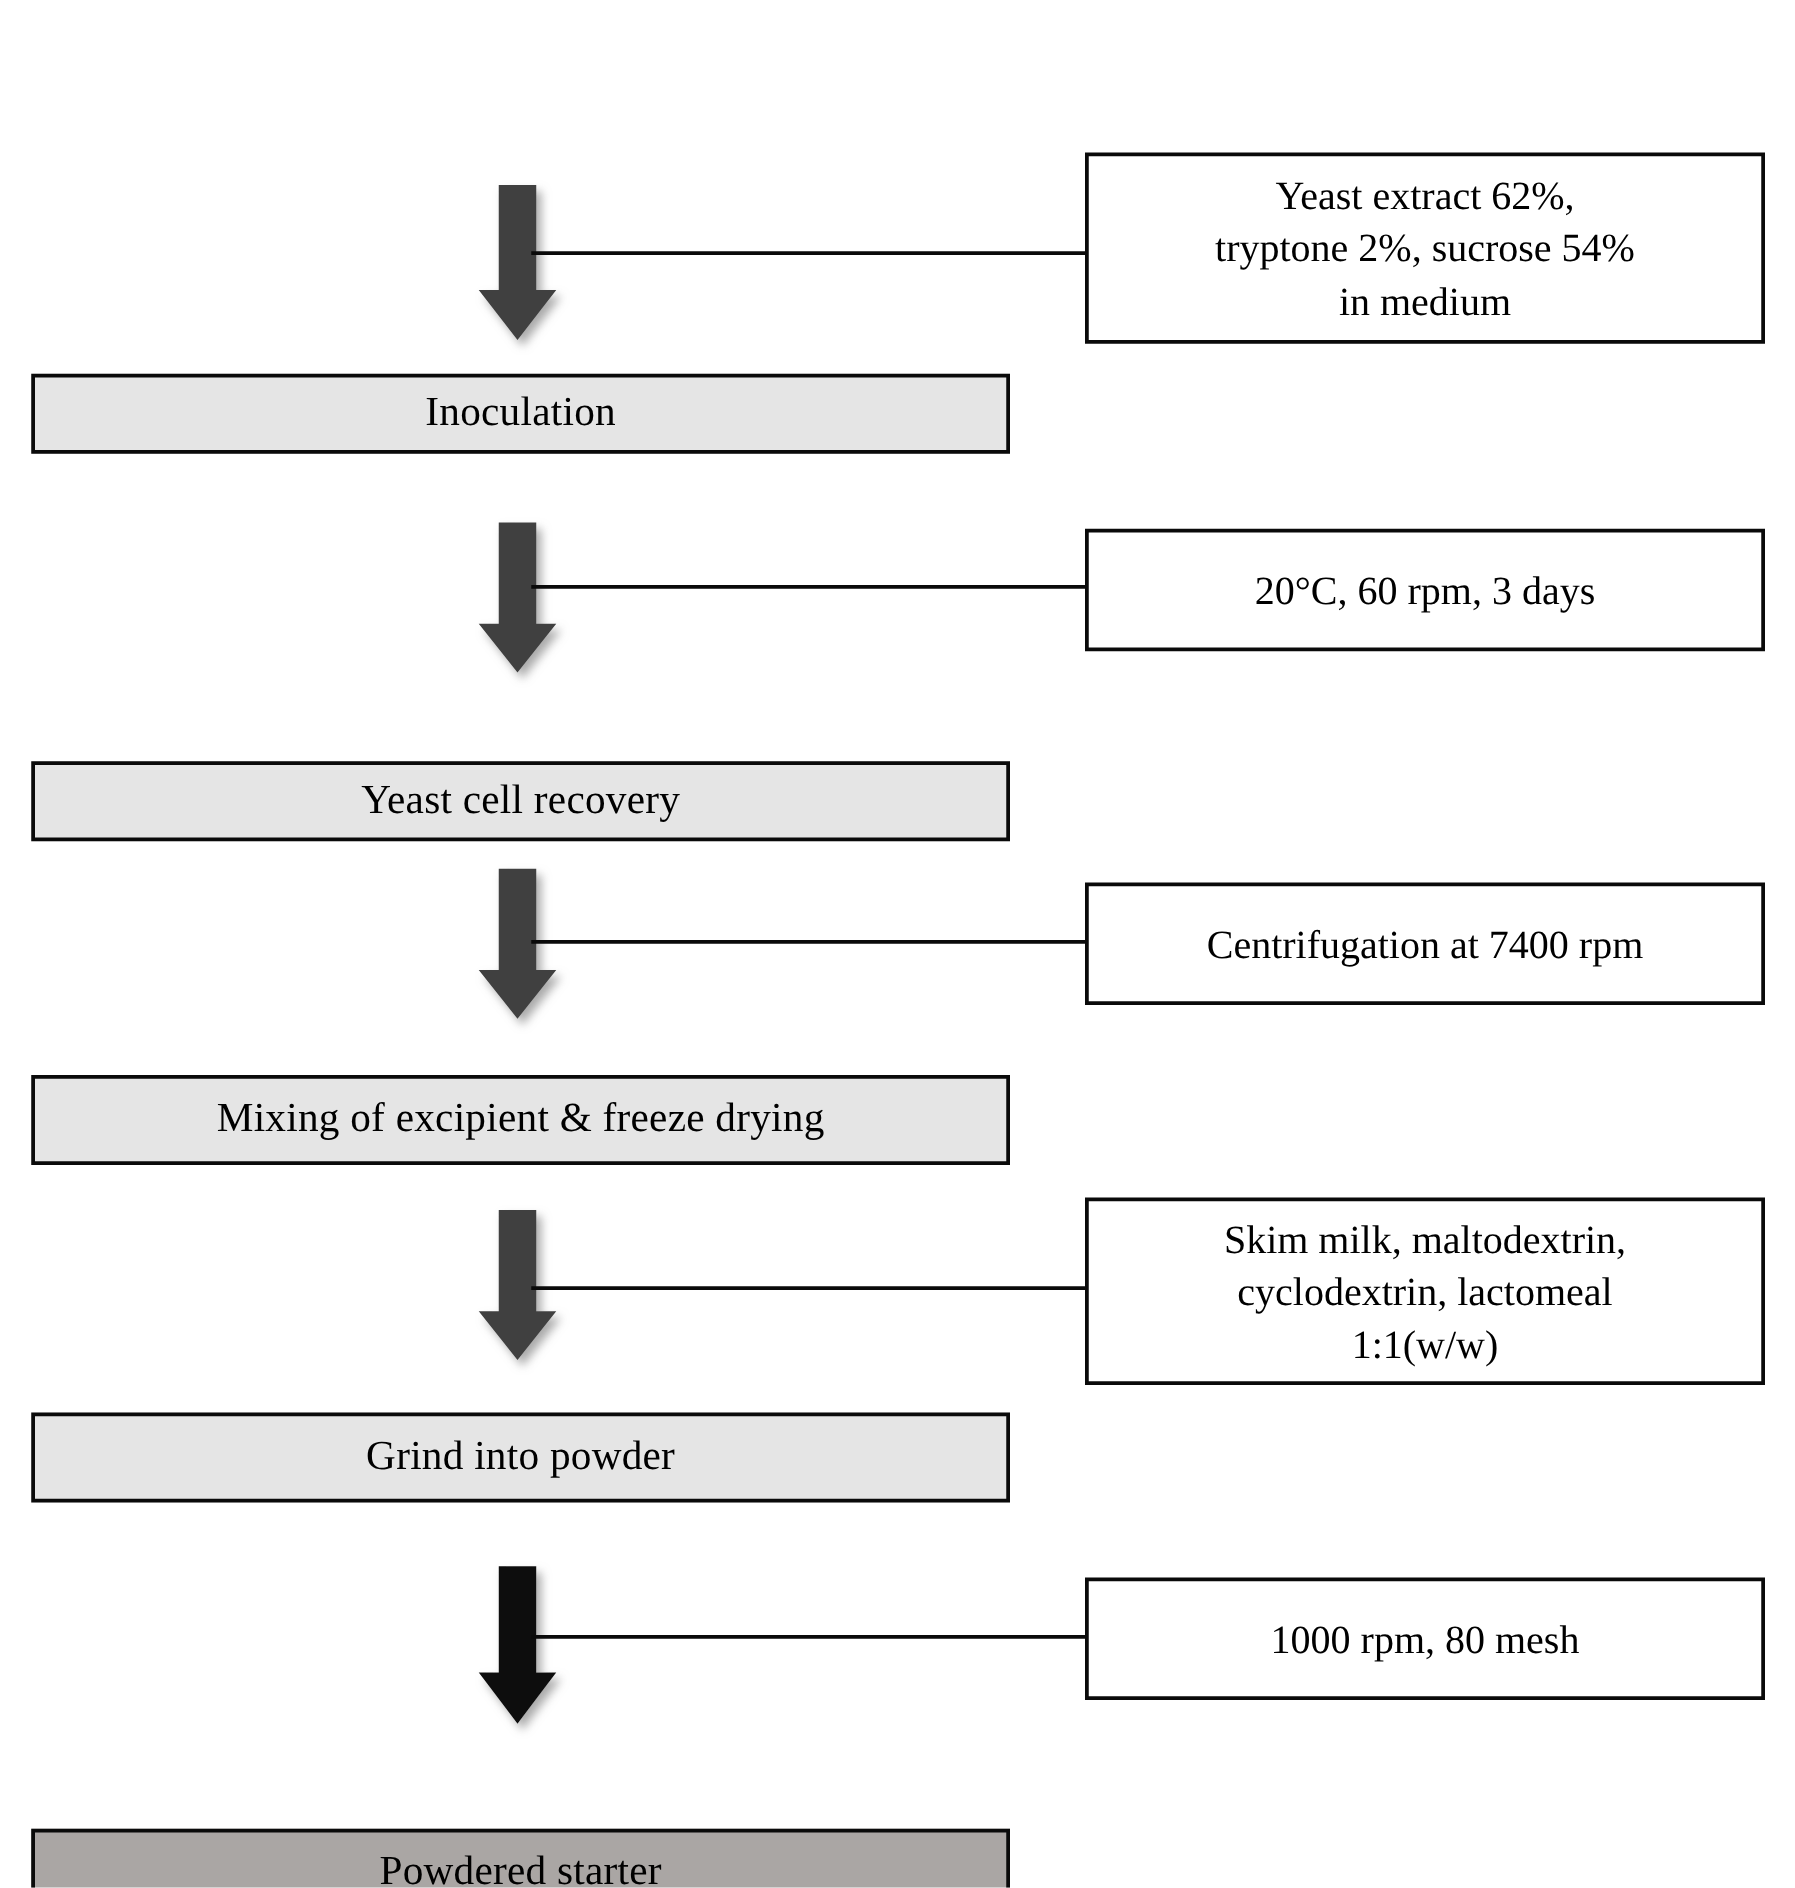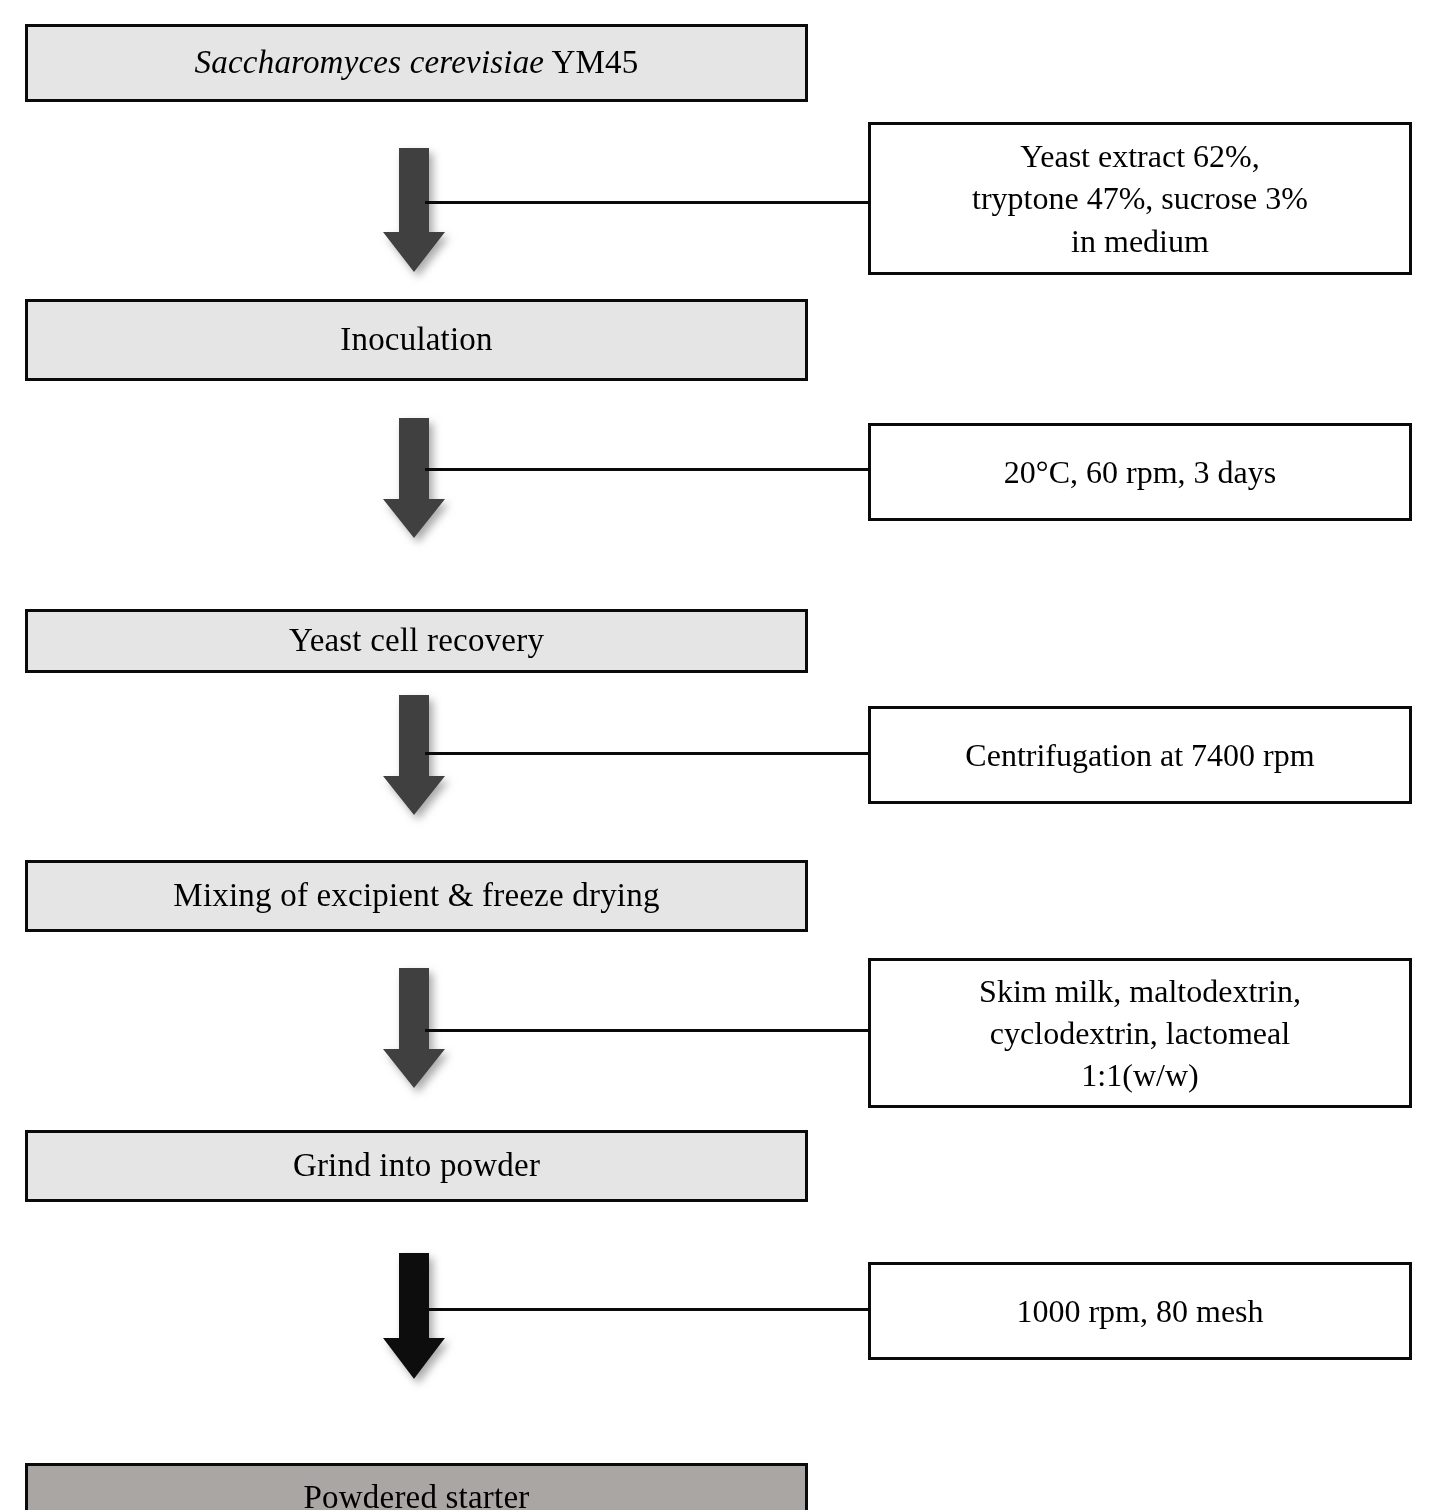--- a/index.html
+++ b/index.html
@@ -80,46 +80,43 @@
     width: 66px;
     height: 100%;
     overflow: visible;
   }
 </style>
 </head>
 <body>
 
 <div id="flow">
 
-  <div class="proc-box" style="top:24px; height:78px;">
-    <span><span class="sp-italic">Saccharomyces cerevisiae</span><span> YM45</span></span>
-  </div>
 
   <div class="arrow" style="top:148px; height:126px;">
     <svg viewBox="0 0 66 126" preserveAspectRatio="none" aria-hidden="true">
       <defs>
         <filter id="sh1" x="-40%" y="-20%" width="190%" height="170%">
           <feDropShadow dx="4" dy="5" stdDeviation="4" flood-color="#8d8d8d" flood-opacity="0.75"></feDropShadow>
         </filter>
       </defs>
       <polygon points="18,0 48,0 48,84 64,84 33,124 2,84 18,84" fill="#3f3f3f" filter="url(#sh1)"></polygon>
     </svg>
   </div>
 
   <div class="connector" style="top:201px; width:446px;"></div>
 
   <div class="cond-box" style="top:122px; height:153px;">
     <span>
       <span>Yeast extract 62%,</span><br>
-      <span>tryptone 47%, sucrose 3%</span><br>
+      <span>tryptone 2%, sucrose 54%</span><br>
       <span>in medium</span>
     </span>
   </div>
 
-  <div class="proc-box" style="top:299px; height:82px;">
+  <div class="proc-box" style="top:299px; height:64px;">
     <span>Inoculation</span>
   </div>
 
   <div class="arrow" style="top:418px; height:122px;">
     <svg viewBox="0 0 66 122" preserveAspectRatio="none" aria-hidden="true">
       <defs>
         <filter id="sh2" x="-40%" y="-20%" width="190%" height="170%">
           <feDropShadow dx="4" dy="5" stdDeviation="4" flood-color="#8d8d8d" flood-opacity="0.75"></feDropShadow>
         </filter>
       </defs>

